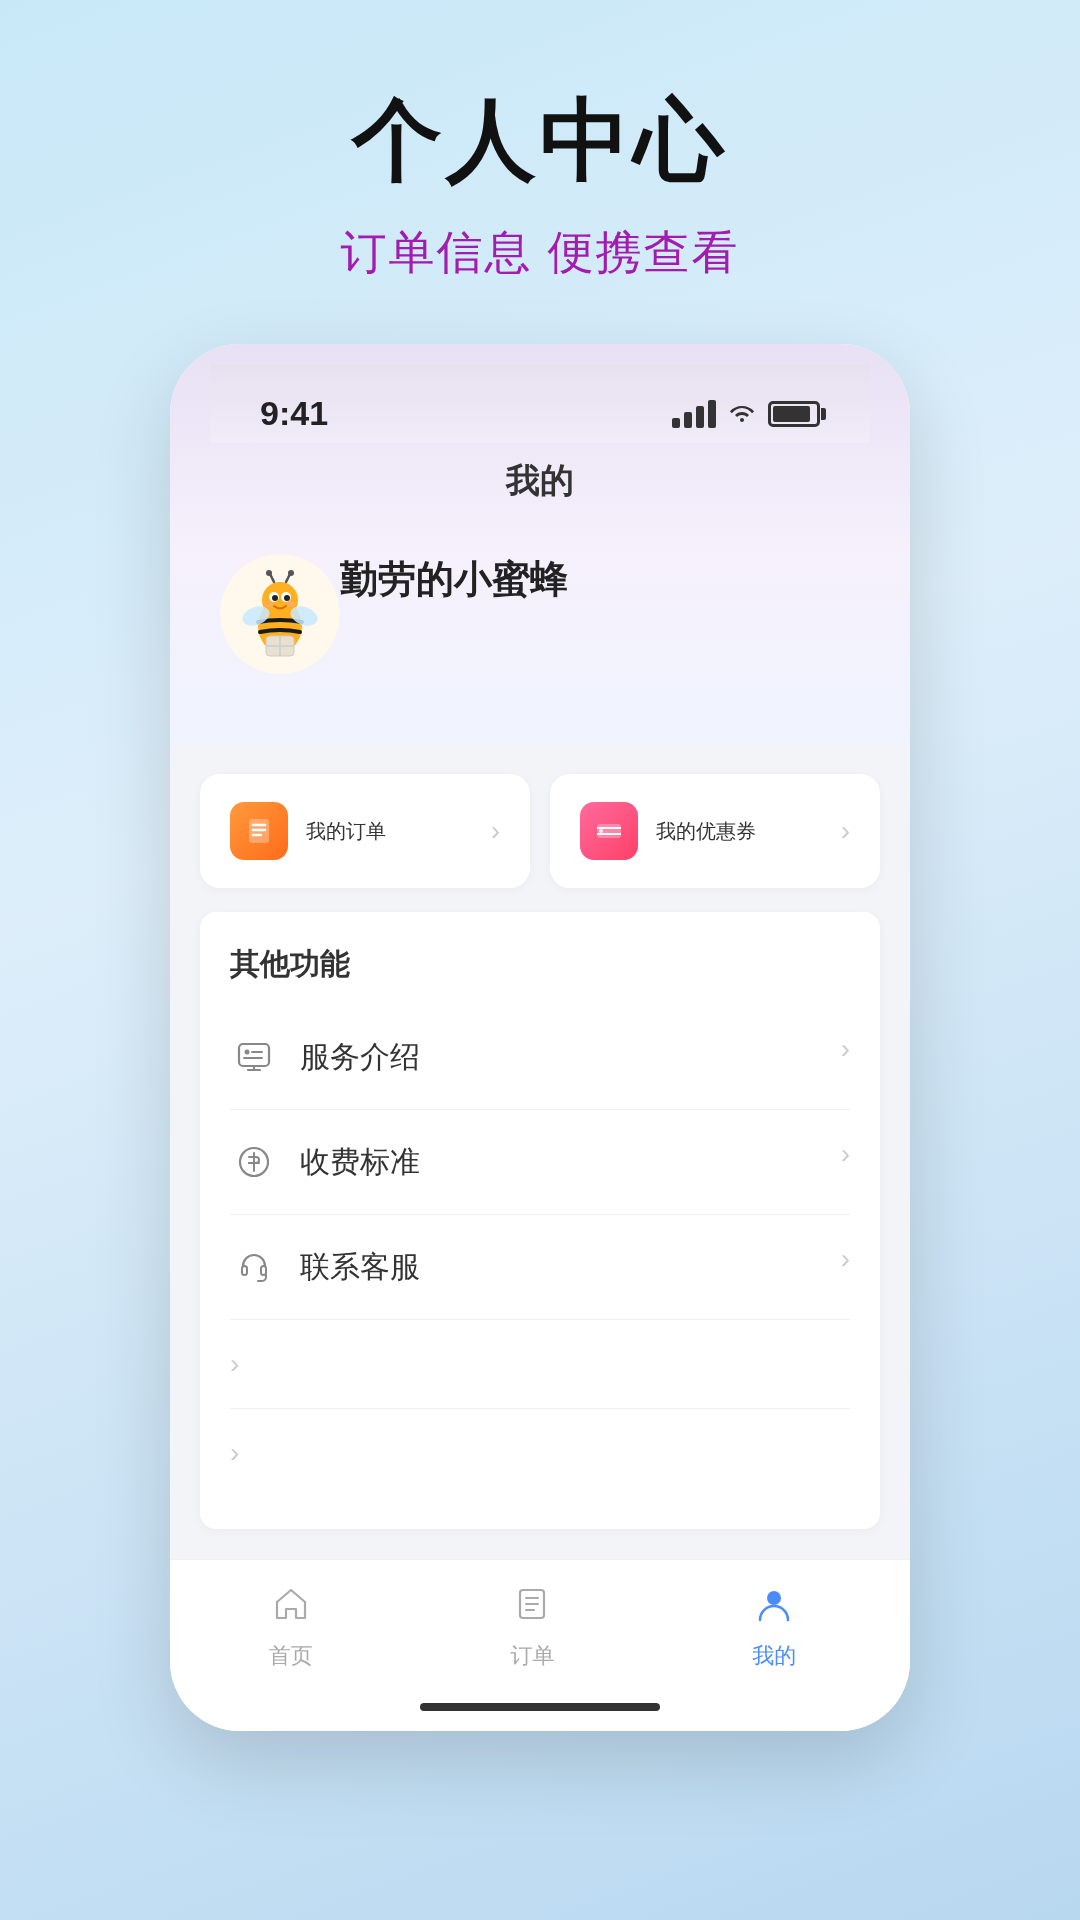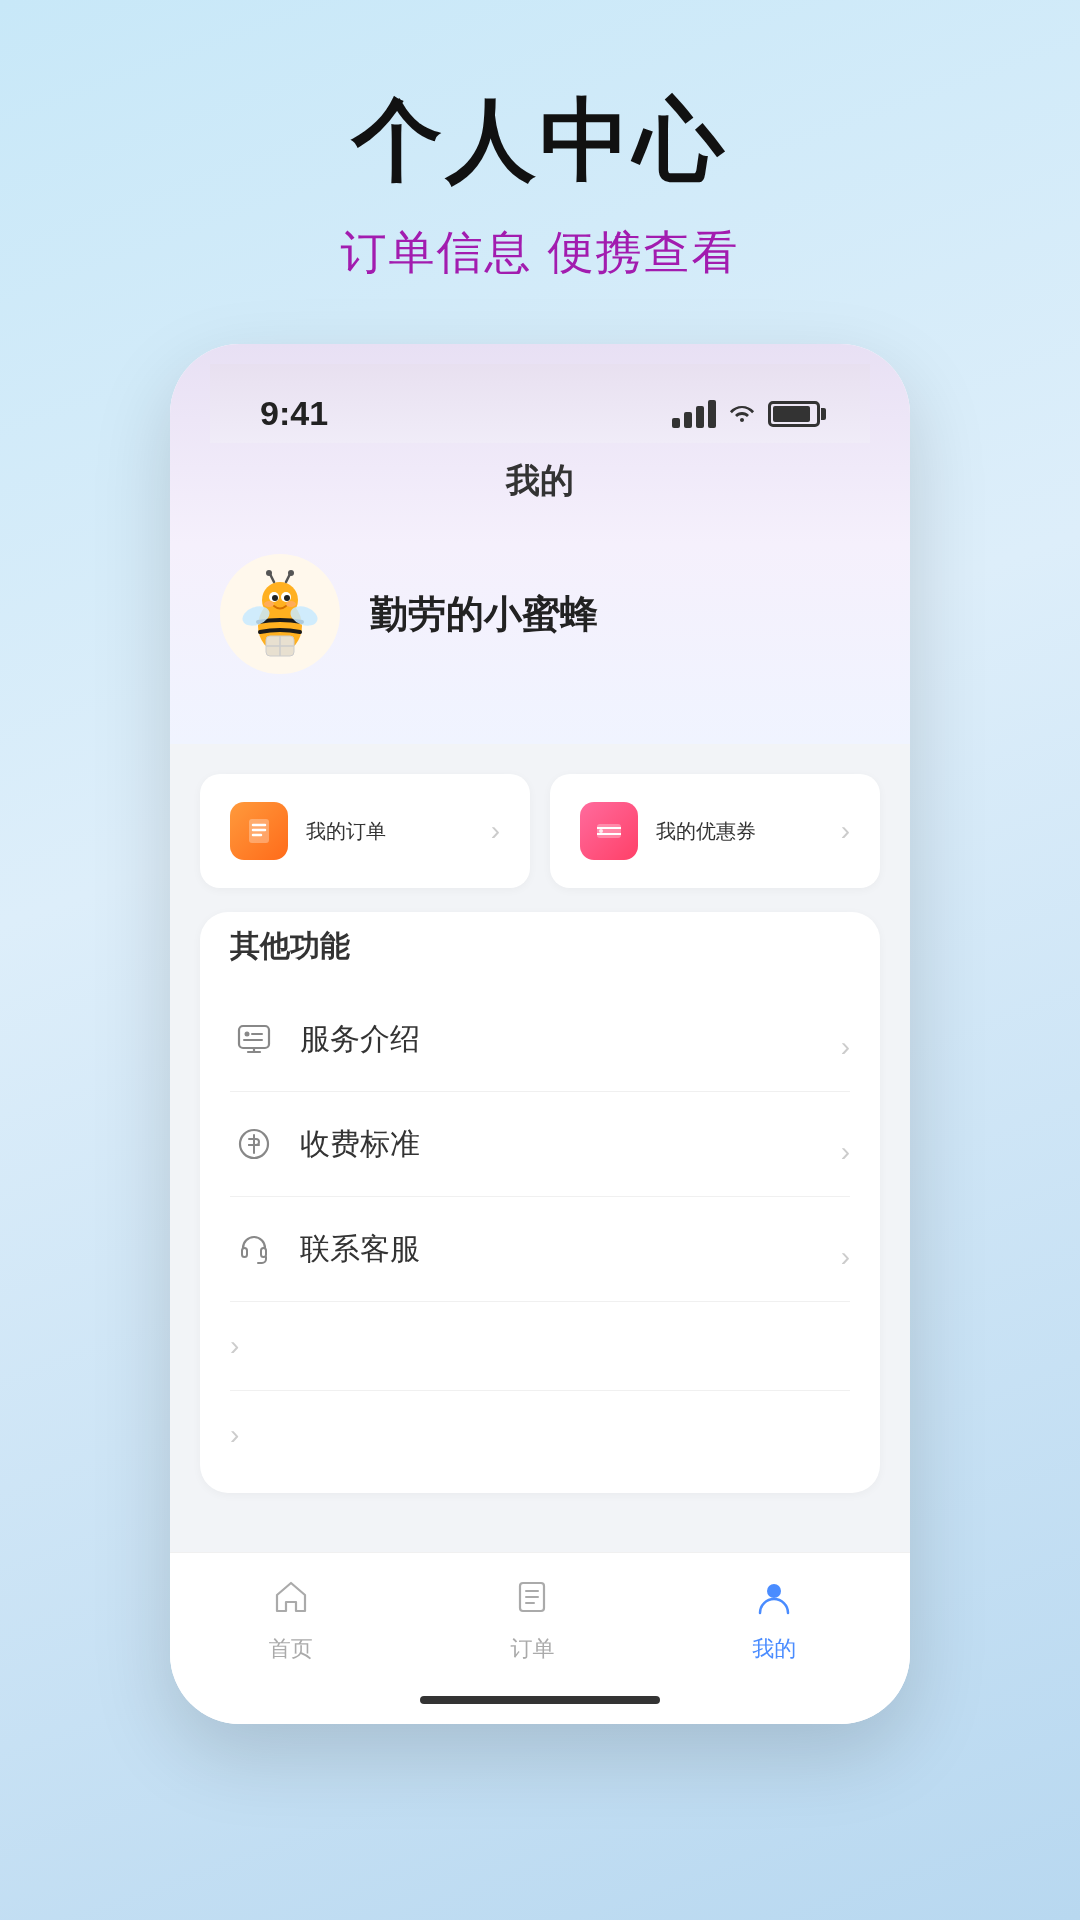--- a/index.html
+++ b/index.html
@@ -125,22 +125,20 @@
       text-align: center;
       font-size: 34px;
       font-weight: 600;
       color: #333;
       padding: 15px 0 30px 0;
     }
 
     
     .user-profile {
       display: flex;
-      align-items: center;
-      gap: 30px;
       padding: 20px 10px;
     }
 
     .avatar {
       width: 120px;
       height: 120px;
       border-radius: 50%;
       background: #fff8ec;
       display: flex;
       align-items: center;
@@ -221,35 +219,35 @@
     }
 
     .chevron {
       color: #ccc;
       font-size: 28px;
     }
 
     
     .other-functions {
       background: white;
-      border-radius: 28px;
-      padding: 14px 30px;
+      border-radius: 16px;
+      padding: 32px 30px;
       box-shadow: 0 2px 10px rgba(0,0,0,0.04);
     }
 
     .section-title {
       font-size: 30px;
       font-weight: 600;
       color: #333;
       margin-bottom: 20px;
     }
 
     .menu-item {
       display: flex;
-      align-items: flex-end;
+      align-items: flex-start;
       justify-content: space-between;
       padding: 28px 0;
       border-bottom: 1px solid #f0f0f0;
       cursor: pointer;
     }
 
     .menu-item:last-child {
       border-bottom: none;
     }
 

